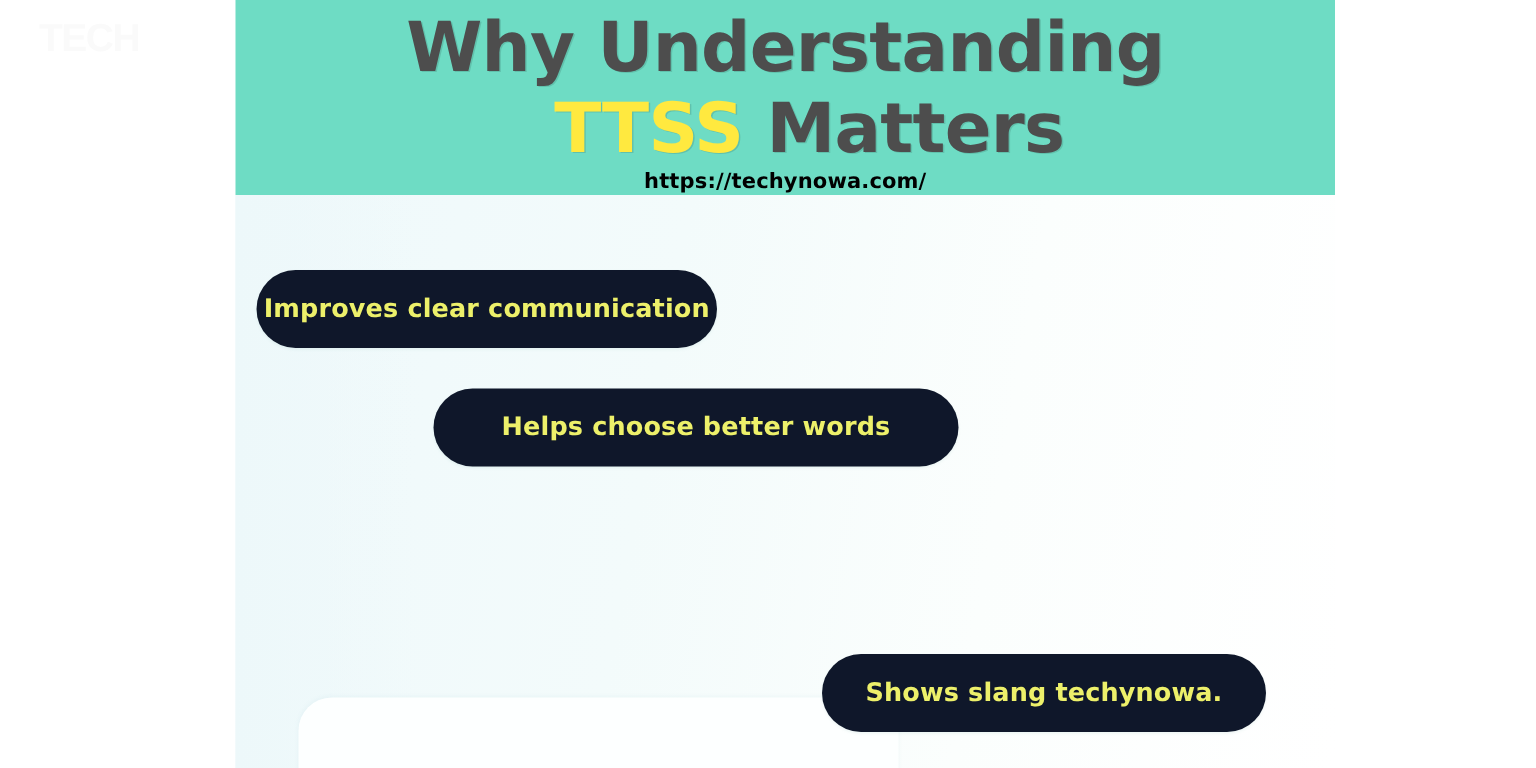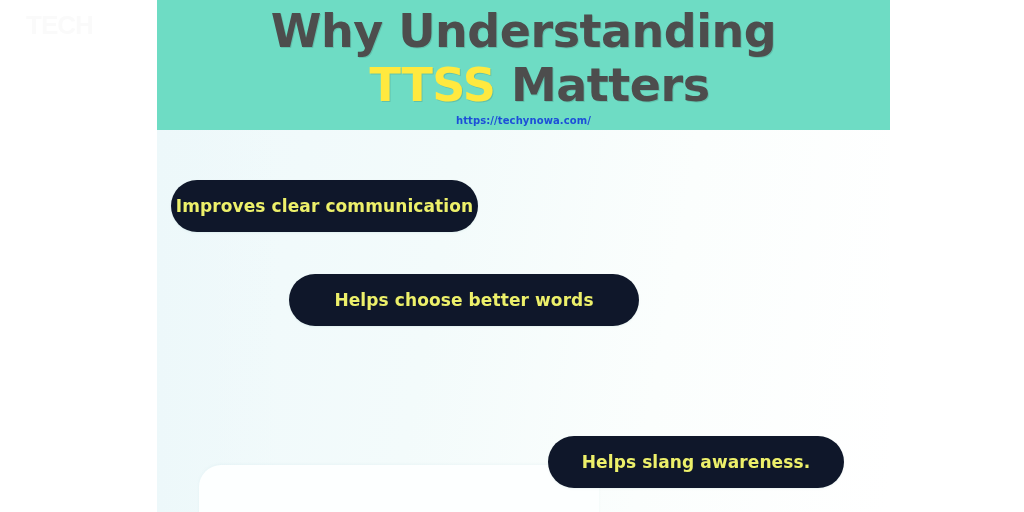--- a/index.html
+++ b/index.html
@@ -69,23 +69,23 @@
     color: #ffe93f;
   }
   .header-url {
     position: absolute;
     left: 0;
     right: 0;
     top: 113px;
     text-align: center;
     font-family: "DejaVu Sans", sans-serif;
     font-weight: bold;
-    font-size: 10px;
+    font-size: 14px;
     line-height: 16px;
-    color: #1d4ed8;
+    color: #000000;
     letter-spacing: 0.1px;
   }
 
   
   .panel {
     position: absolute;
     left: 157px;
     top: 130px;
     width: 733px;
     height: 382px;
@@ -129,21 +129,21 @@
     white-space: nowrap;
     box-shadow: 0 1px 2px rgba(90,160,145,0.10);
     padding: 0 26px;
     box-sizing: border-box;
   }
   .pill-label {
     display: block;
   }
 
   .pill-1 { left: 171px; top: 180px; width: 307px; }
-  .pill-2 { left: 289px; top: 274px; width: 350px; }
+  .pill-2 { left: 289px; top: 259px; width: 350px; }
   .pill-3 { left: 428px; top: 351px; width: 300px; }
   .pill-4 { left: 548px; top: 436px; width: 296px; }
 </style>
 </head>
 <body>
 
 <div id="stage">
 
   <div class="watermark">TECH</div>
 
@@ -162,16 +162,16 @@
     <div class="ghost-card"></div>
   </div>
 
   <div class="pill pill-1">
     <span class="pill-label">Improves clear communication</span>
   </div>
   <div class="pill pill-2">
     <span class="pill-label">Helps choose better words</span>
   </div>
   <div class="pill pill-4">
-    <span class="pill-label">Helps slang awareness.</span>
+    <span class="pill-label">Shows slang techynowa.</span>
   </div>
 
 </div>
 
 </body></html>

